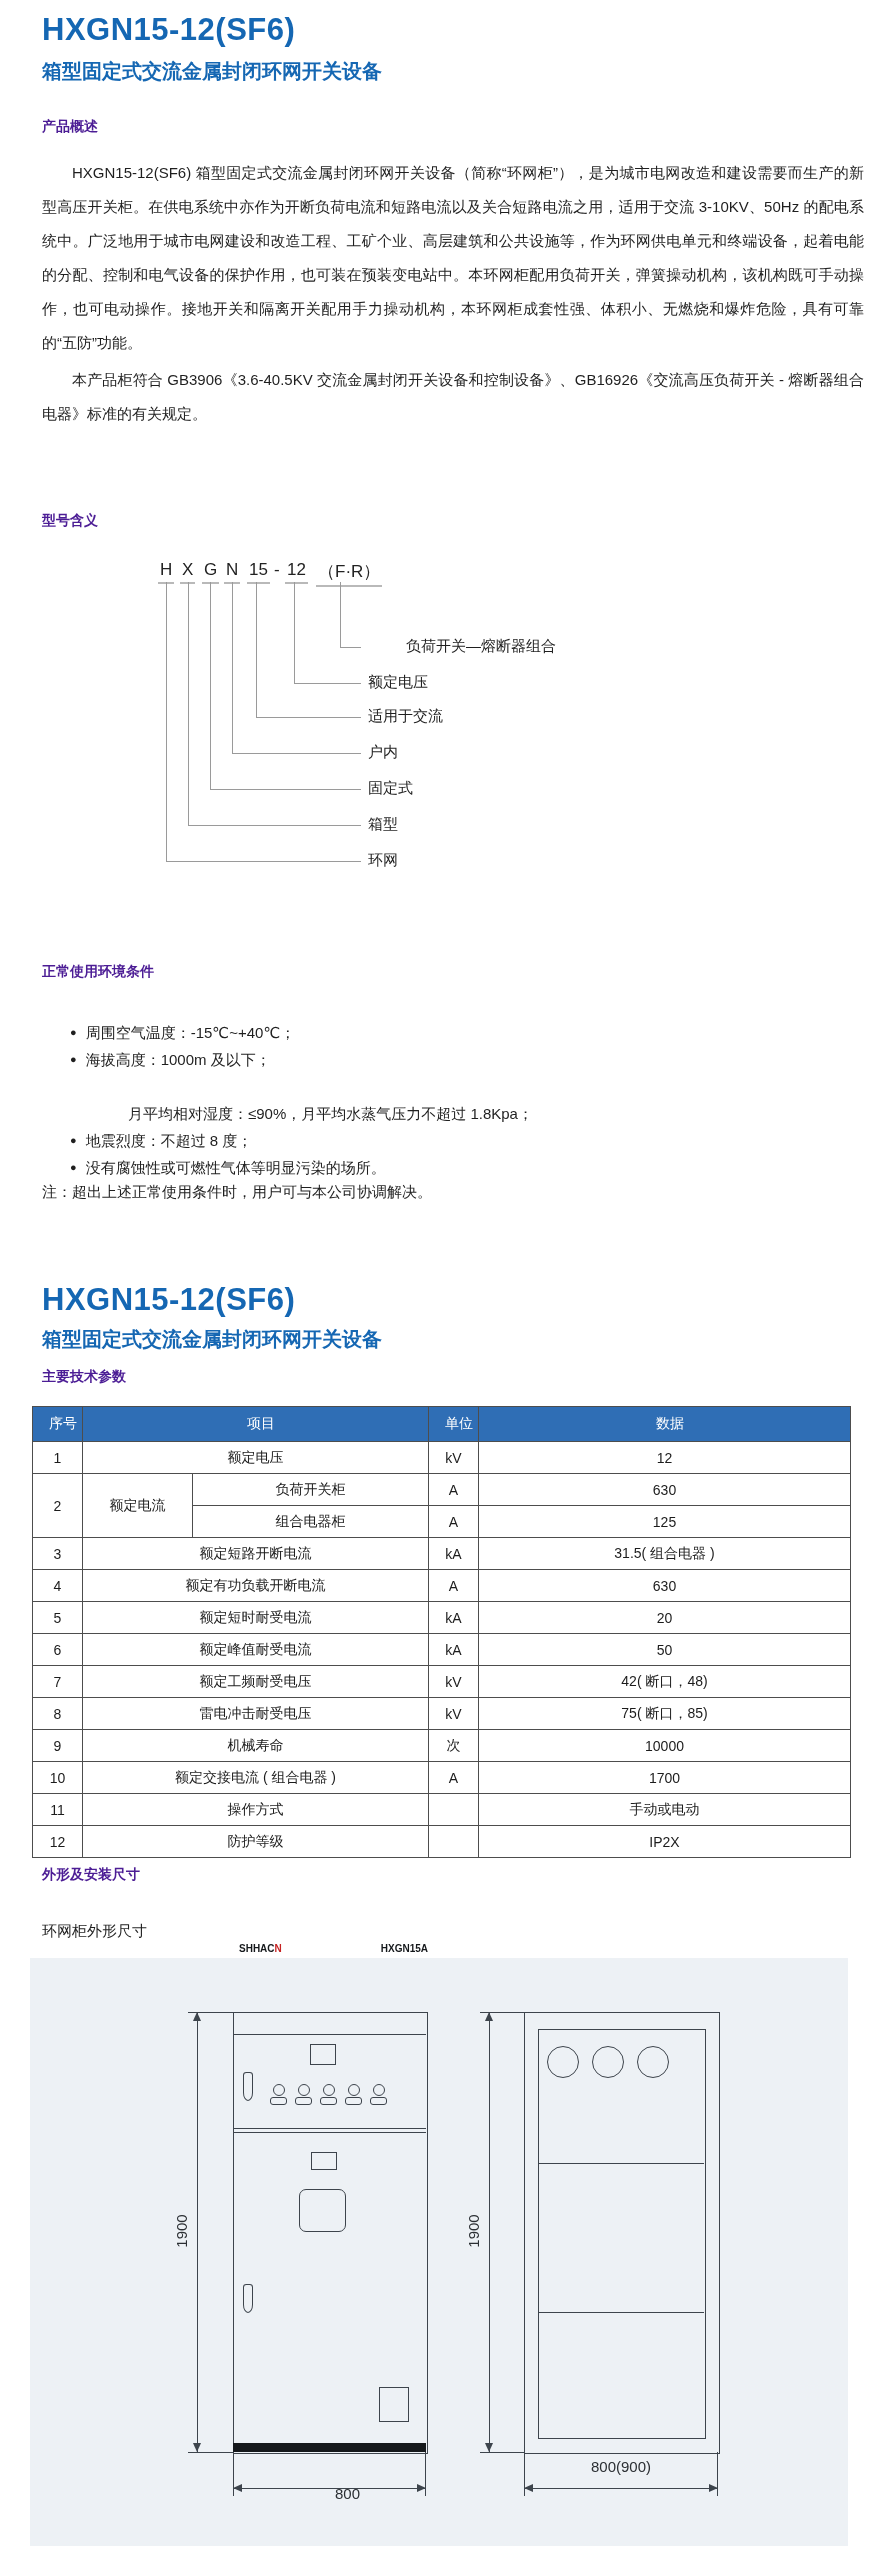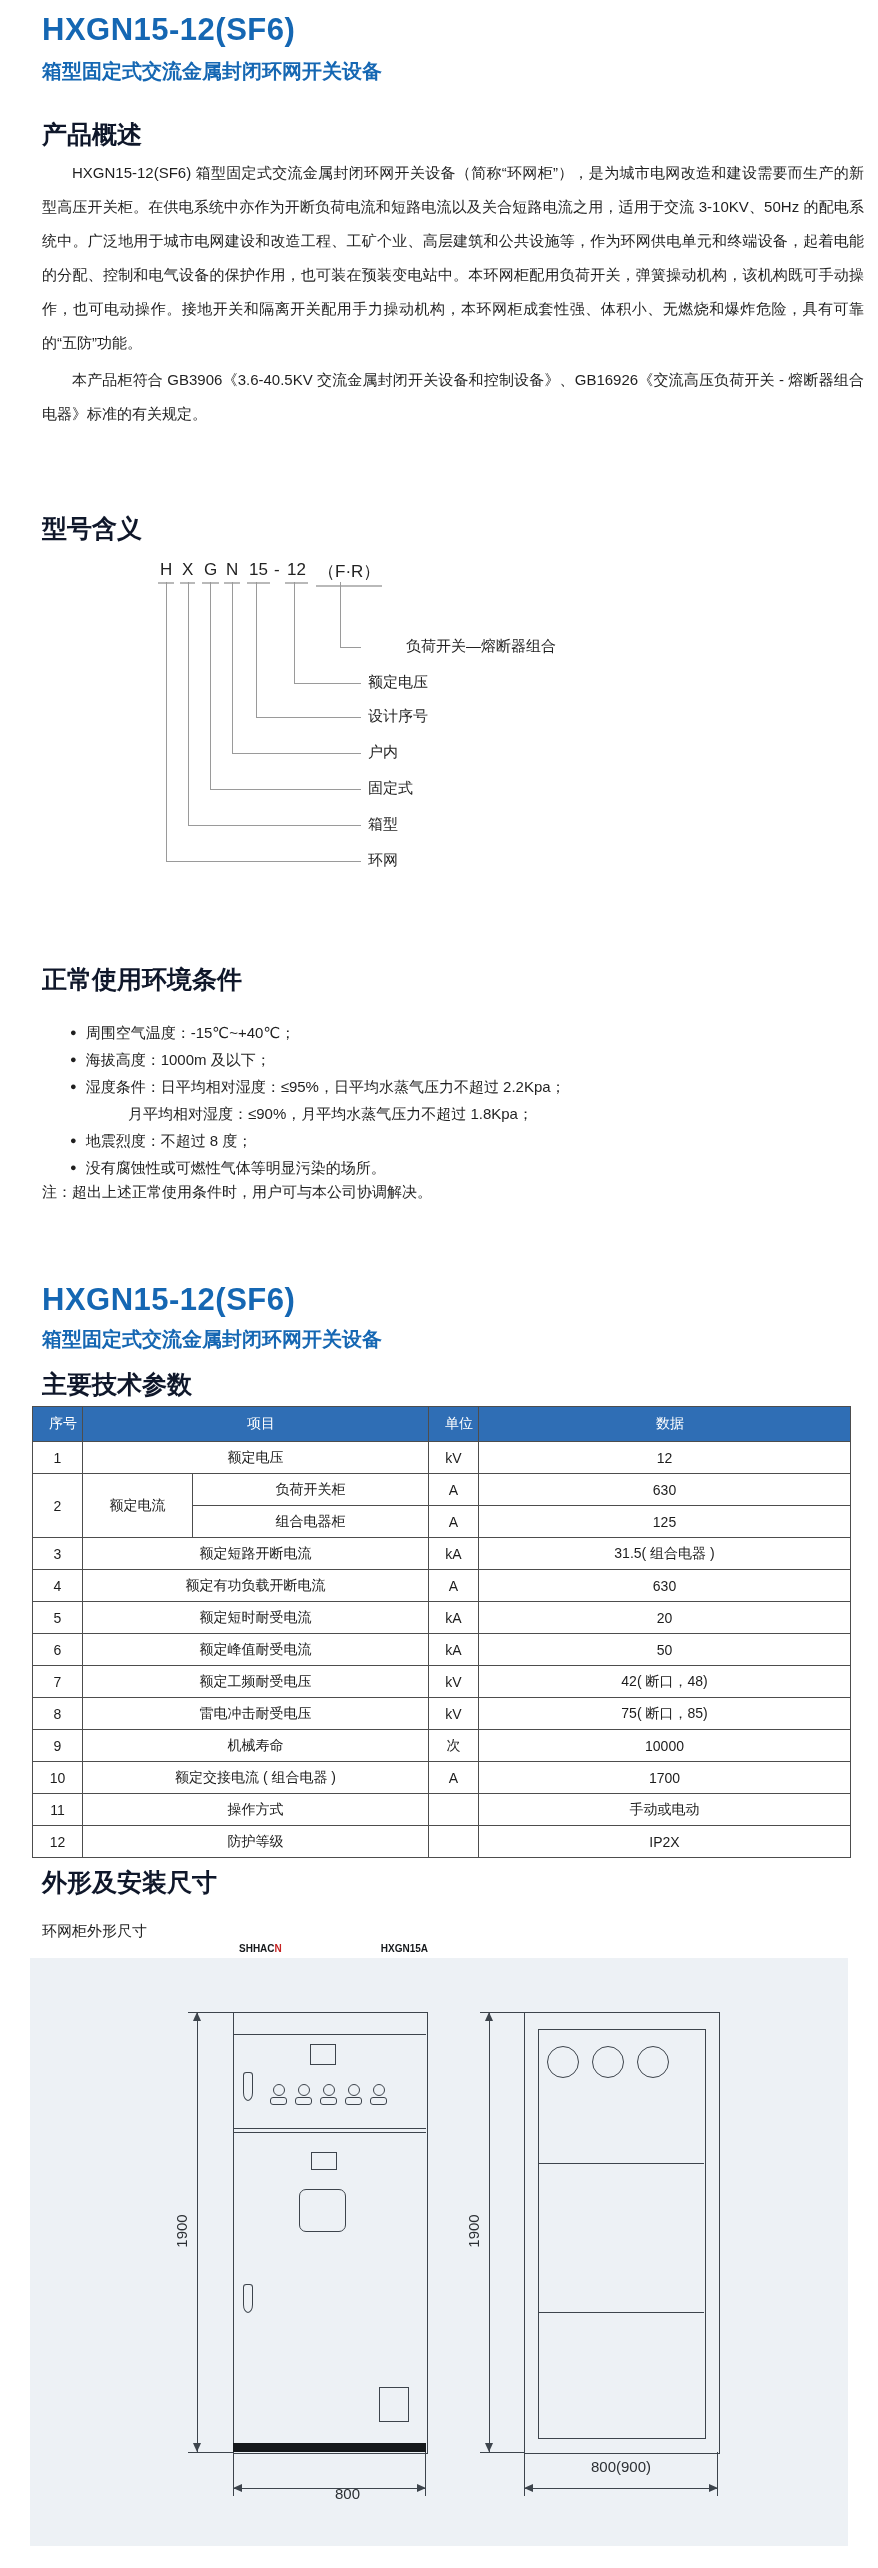--- a/index.html
+++ b/index.html
@@ -1,21 +1,21 @@
 <!DOCTYPE html>
 <html><head>
 <meta charset="utf-8">
 <style>
   html,body{margin:0;padding:0;background:#ffffff;}
   body{font-family:"Liberation Sans","DejaVu Sans",sans-serif;color:#1f1f1f;}
   .page{position:relative;width:878px;height:2568px;background:#fff;overflow:hidden;}
   .abs{position:absolute;}
   .title{font-size:31px;font-weight:bold;color:#1567b3;letter-spacing:0.5px;white-space:nowrap;}
   .subtitle{font-size:20px;font-weight:bold;color:#1567b3;white-space:nowrap;}
-  .h2{font-size:25px;font-weight:bold;color:#0f172a;white-space:nowrap;}
+  .h2{font-size:14px;font-weight:bold;color:#4c1d95;white-space:nowrap;}
   .body-p{font-size:15px;line-height:34px;text-align:justify;text-indent:2em;color:#1f1f1f;}
   .mcode{font-size:17px;color:#222;border-bottom:2px solid #b9b9b9;padding:0 2px 2px 2px;white-space:nowrap;}
   .conn{position:absolute;border-left:1px solid #9a9a9a;border-bottom:1px solid #9a9a9a;}
   .mlabel{position:absolute;left:368px;font-size:15px;color:#1f1f1f;white-space:nowrap;}
   .env-item{position:absolute;font-size:15px;line-height:27px;height:27px;white-space:nowrap;color:#1f1f1f;}
   .bullet-item::before{content:"●";font-size:11px;margin-right:9px;vertical-align:2px;}
   .note{font-size:15px;white-space:nowrap;}
   .params{position:absolute;left:32px;top:1406px;width:818px;border-collapse:collapse;table-layout:fixed;}
   .params th{background:#2f6eb5;color:#fff;font-weight:normal;font-size:14px;height:32px;border:1px solid #4d4d4d;padding-left:12px;}
   .params td{font-size:14px;color:#1c1c1c;text-align:center;height:31px;border:1px solid #4d4d4d;padding:0 4px;}
@@ -63,30 +63,29 @@
   <div class="conn" style="left:340px;top:582px;width:20px;height:65px;"></div>
   <div class="conn" style="left:294px;top:582px;width:66px;height:101px;"></div>
   <div class="conn" style="left:256px;top:582px;width:104px;height:135px;"></div>
   <div class="conn" style="left:232px;top:582px;width:128px;height:171px;"></div>
   <div class="conn" style="left:210px;top:582px;width:150px;height:207px;"></div>
   <div class="conn" style="left:188px;top:582px;width:172px;height:243px;"></div>
   <div class="conn" style="left:166px;top:582px;width:194px;height:279px;"></div>
 
   <div class="mlabel" style="top:637px;margin-left:38px;">负荷开关—熔断器组合</div>
   <div class="mlabel" style="top:673px;">额定电压</div>
-  <div class="mlabel" style="top:707px;">设计序号</div>
+  <div class="mlabel" style="top:707px;">适用于交流</div>
   <div class="mlabel" style="top:743px;">户内</div>
   <div class="mlabel" style="top:779px;">固定式</div>
   <div class="mlabel" style="top:815px;text-align:center;">箱型</div>
   <div class="mlabel" style="top:851px;">环网</div>
 
   <div class="abs h2" style="left:42px;top:963px;">正常使用环境条件</div>
   <div class="env-item bullet-item" style="left:70px;top:1019px;">周围空气温度：-15℃~+40℃；</div>
   <div class="env-item bullet-item" style="left:70px;top:1046px;">海拔高度：1000m 及以下；</div>
-  <div class="env-item bullet-item" style="left:70px;top:1073px;">湿度条件：日平均相对湿度：≤95%，日平均水蒸气压力不超过 2.2Kpa；</div>
   <div class="env-item" style="left:128px;top:1100px;">月平均相对湿度：≤90%，月平均水蒸气压力不超过 1.8Kpa；</div>
   <div class="env-item bullet-item" style="left:70px;top:1127px;">地震烈度：不超过 8 度；</div>
   <div class="env-item bullet-item" style="left:70px;top:1154px;">没有腐蚀性或可燃性气体等明显污染的场所。</div>
   <div class="abs note" style="left:42px;top:1183px;">注：超出上述正常使用条件时，用户可与本公司协调解决。</div>
 
   <div class="abs title" style="left:42px;top:1282px;">HXGN15-12(SF6)</div>
   <div class="abs subtitle" style="left:42px;top:1326px;">箱型固定式交流金属封闭环网开关设备</div>
   <div class="abs h2" style="left:42px;top:1368px;">主要技术参数</div>
 
   <table class="params">

